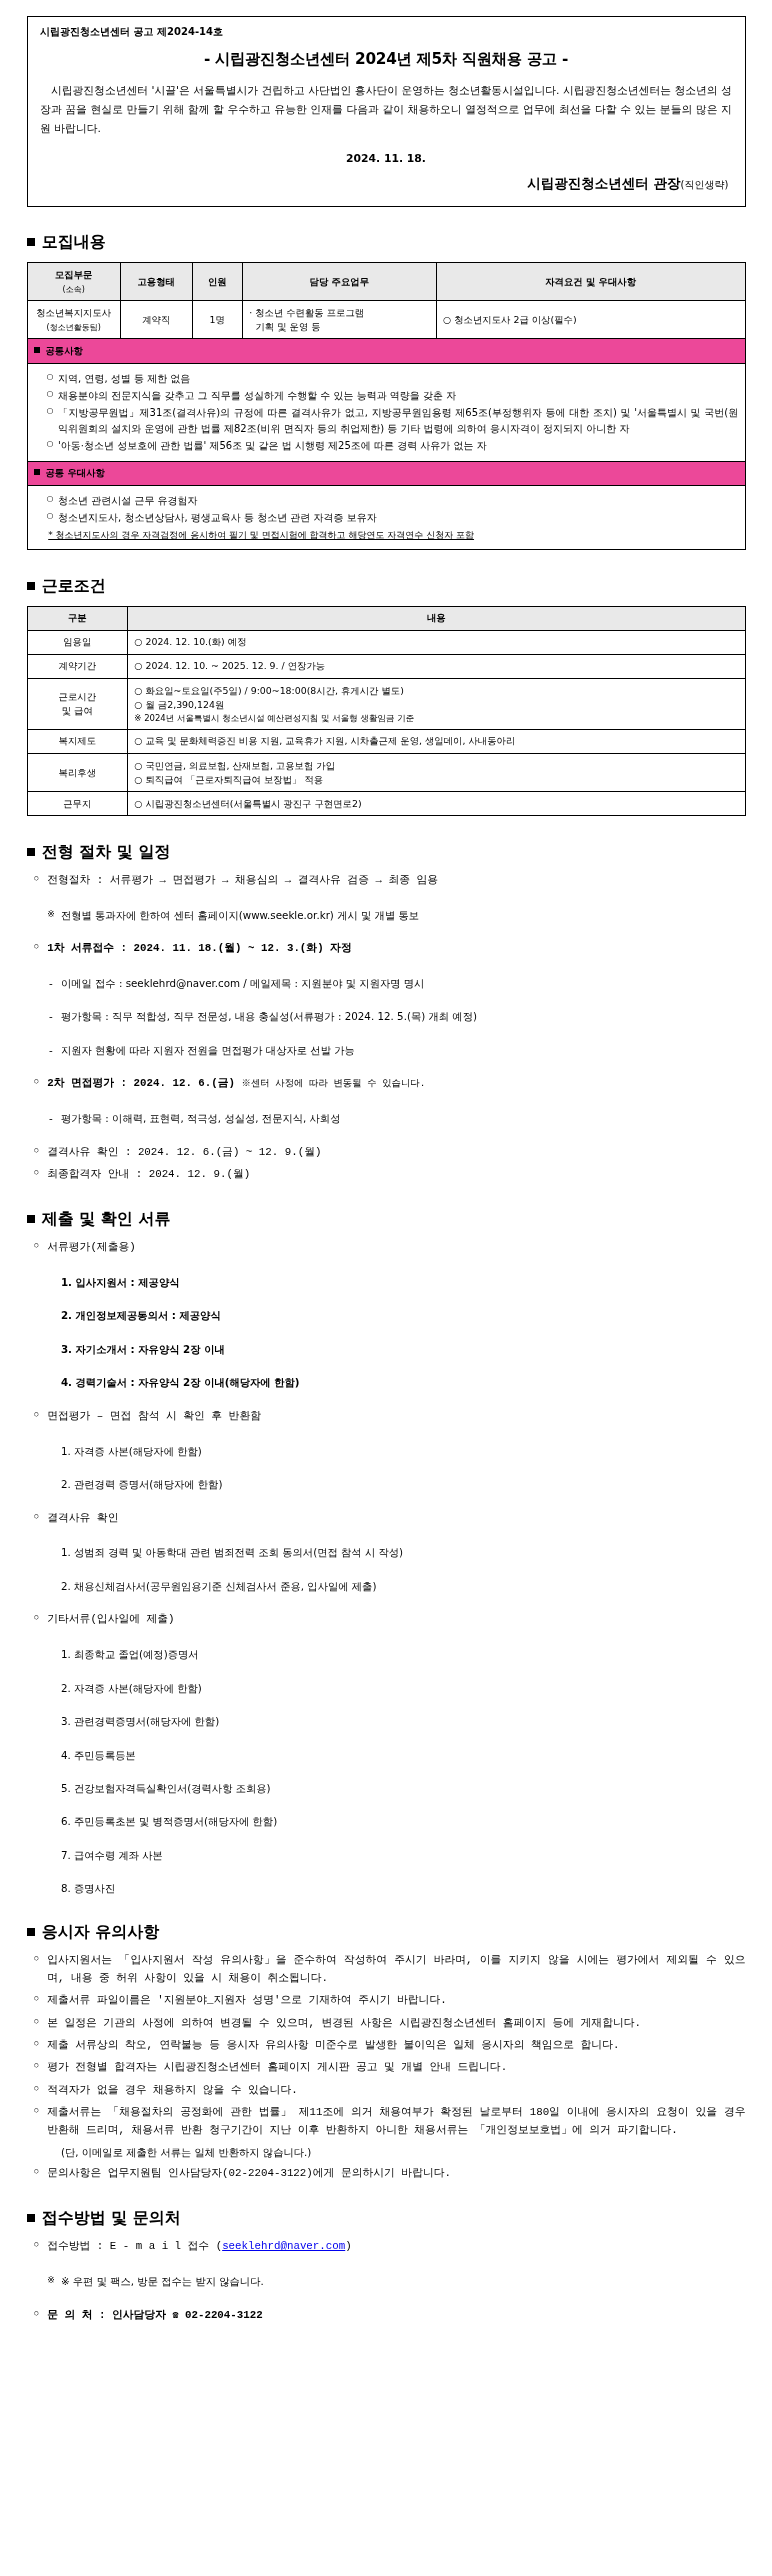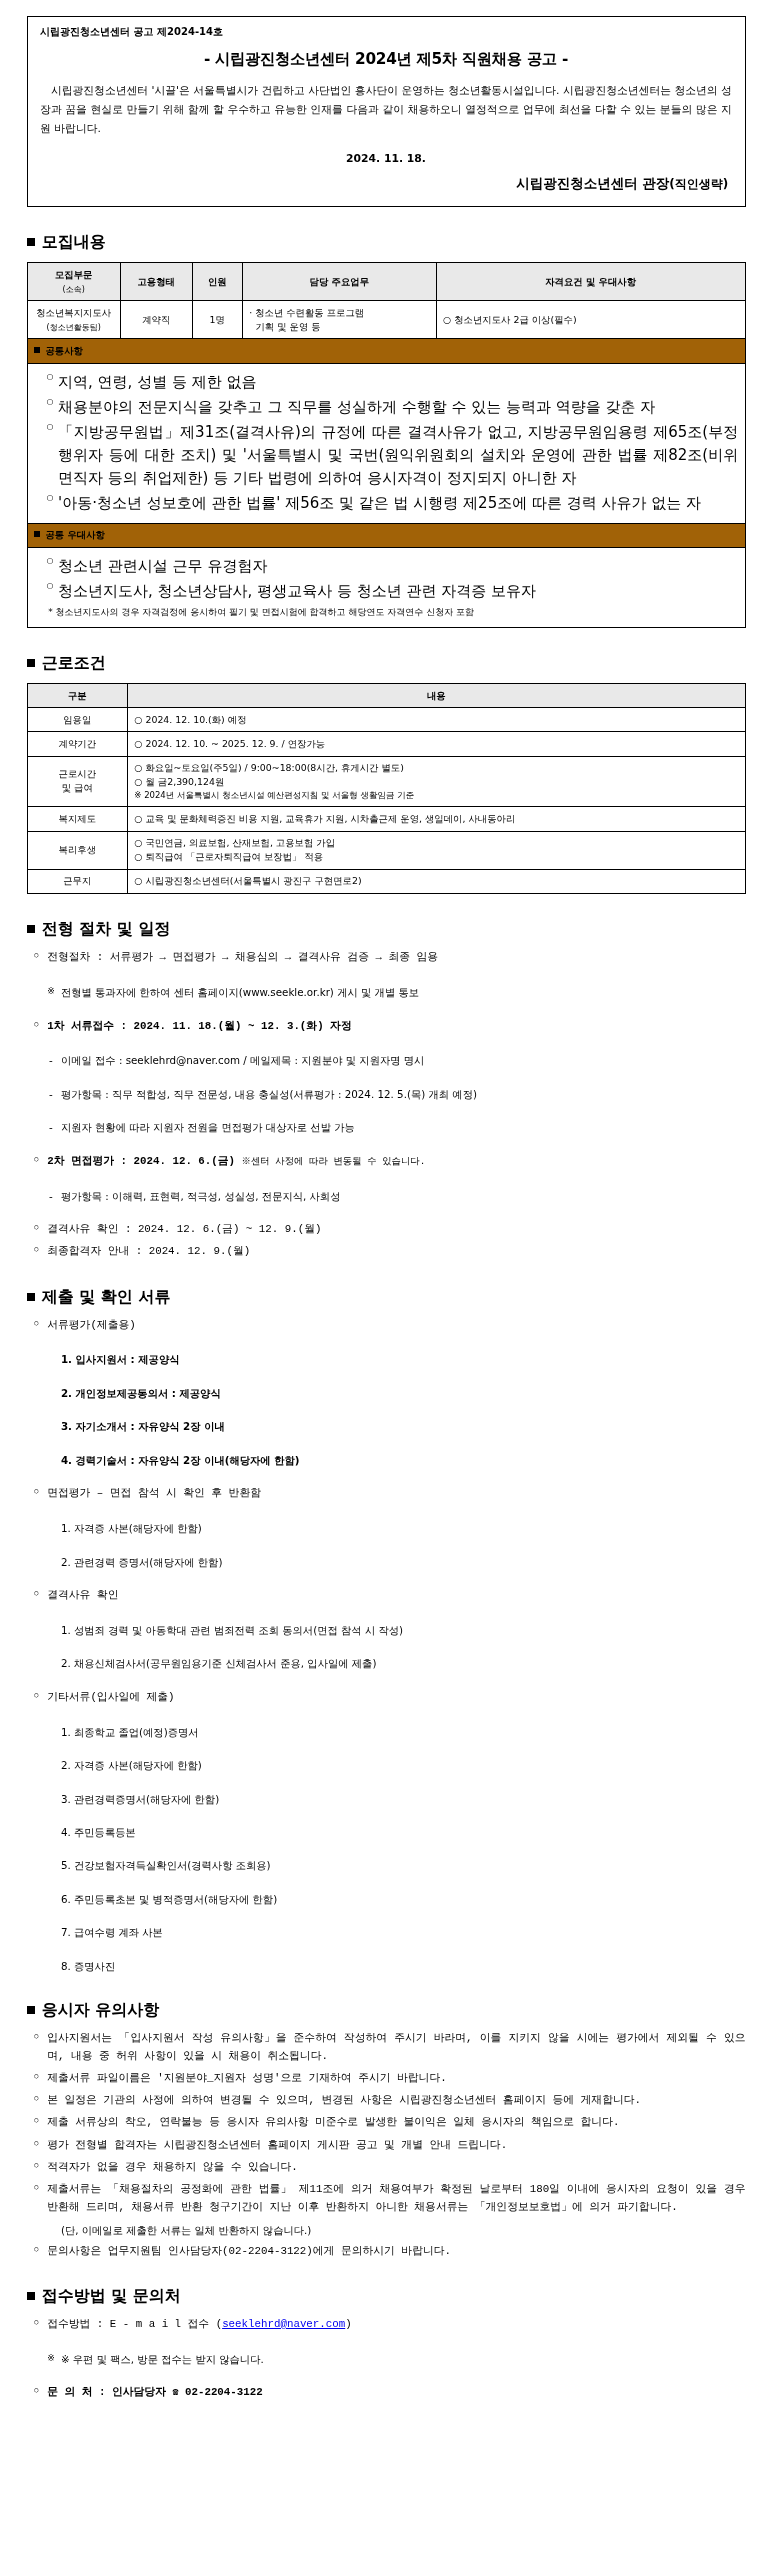--- a/index.html
+++ b/index.html
@@ -51,22 +51,22 @@
     margin-top: 12.6px;
   }
   .notice-signer {
     text-align: right;
     font-size: 13.5px;
     font-weight: bold;
     margin-top: 5.4px;
     padding-right: 3.6px;
   }
   .notice-signer .small {
-    font-size: 12px;
-    font-weight: bold;
+    font-size: 10px;
+    font-weight: normal;
     vertical-align: baseline;
   }
 
   
   .sec-head {
     font-size: 16px;
     font-weight: bold;
     margin: 23.4px 0 8px 0;
   }
   .sec-head .sq {
@@ -95,21 +95,21 @@
     background: #e9e9e9;
     text-align: center;
     font-weight: bold;
     font-size: 9.4px;
   }
   .cell-center { text-align: center; }
   .cell-left { text-align: left; }
   .sub { font-size: 8px; font-weight: normal; text-align: center; }
 
   .bar-row td {
-    background: #a16207;
+    background: #ec4899;
     font-weight: bold;
     font-size: 9.4px;
     padding: 2.7px 6.3px;
   }
   .bar-row td .sq {
     display: inline-block;
     width: 6.3px;
     height: 6.3px;
     background: #000;
     margin-right: 5.4px;
@@ -118,35 +118,36 @@
 
   ul.dash, ul.circ {
     margin: 2.7px 0 2.7px 0;
     padding-left: 12.6px;
     list-style: none;
   }
   ul.circ > li {
     position: relative;
     padding-left: 11.7px;
     margin: 1.8px 0;
-    font-size: 15px;
+    font-size: 10px;
     line-height: 1.55;
     text-align: justify;
   }
   ul.circ > li:before {
     content: "○";
     position: absolute;
     left: 0;
     top: 0;
     font-size: 8px;
   }
   .note-star {
     font-size: 9px;
     padding-left: 14.4px;
     margin: 2.7px 0;
+    text-decoration: underline;
   }
 
   
   .blk { margin-left: 5.4px; }
   .lvl1 {
     position: relative;
     padding-left: 15.3px;
     margin: 4.5px 0;
     font-size: 10.8px;
     line-height: 1.65;

